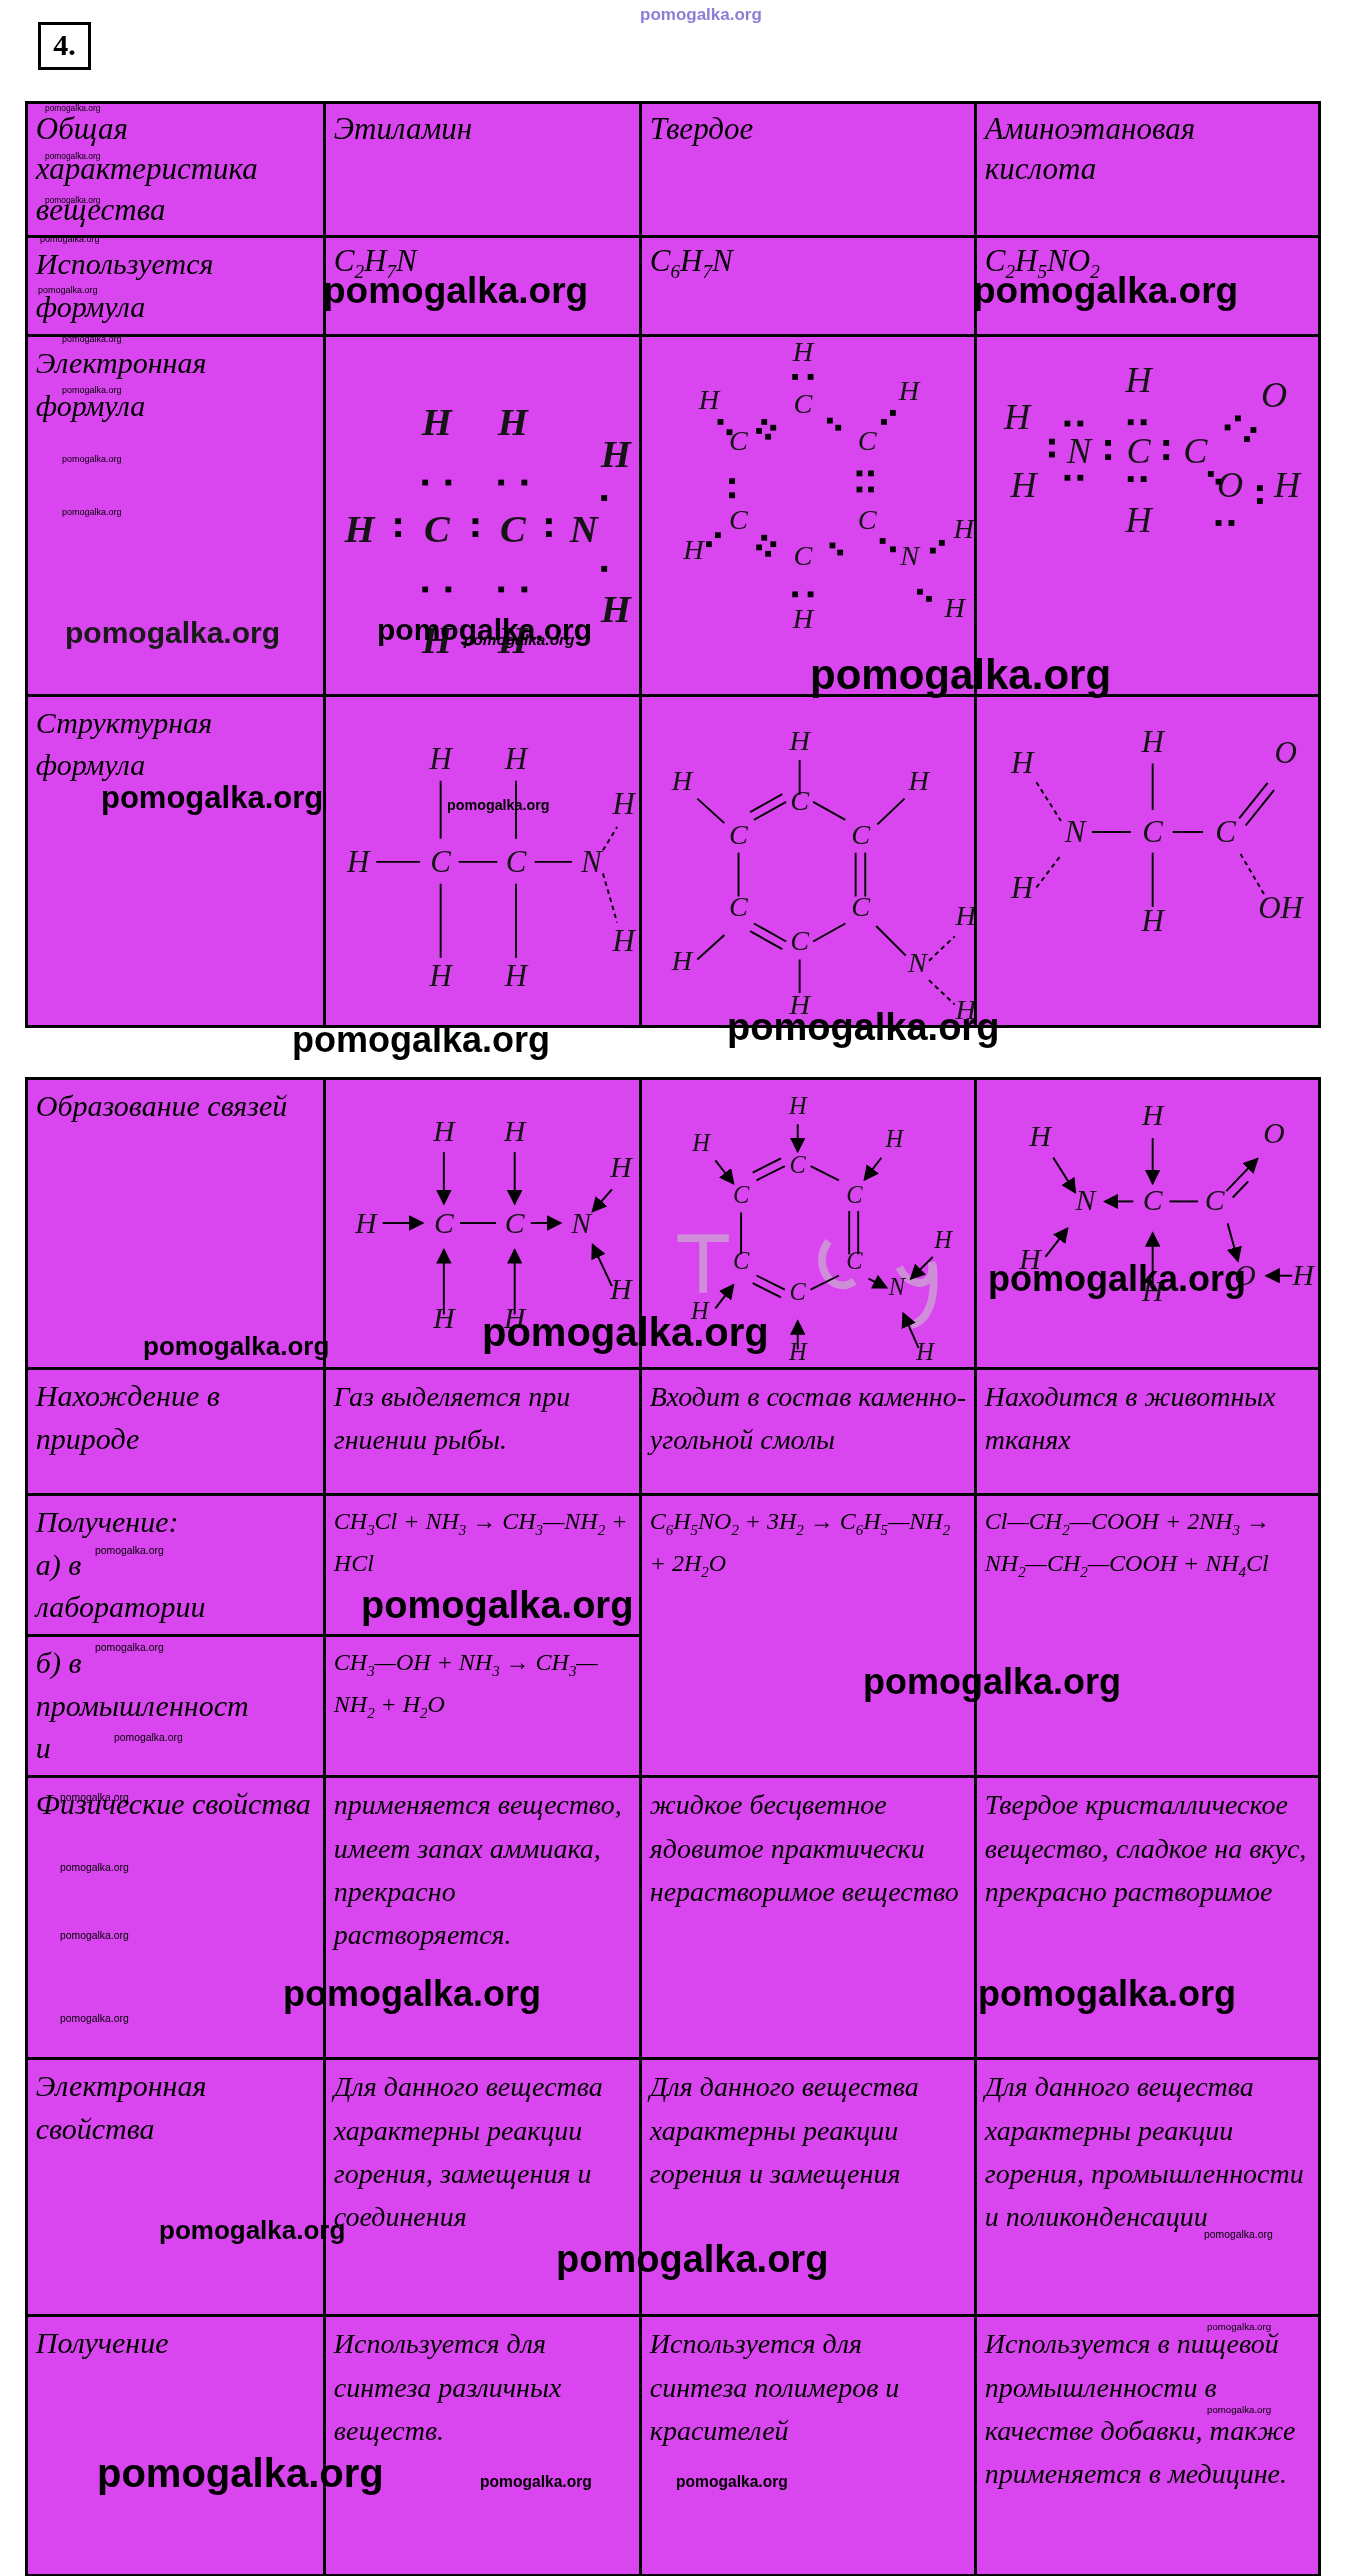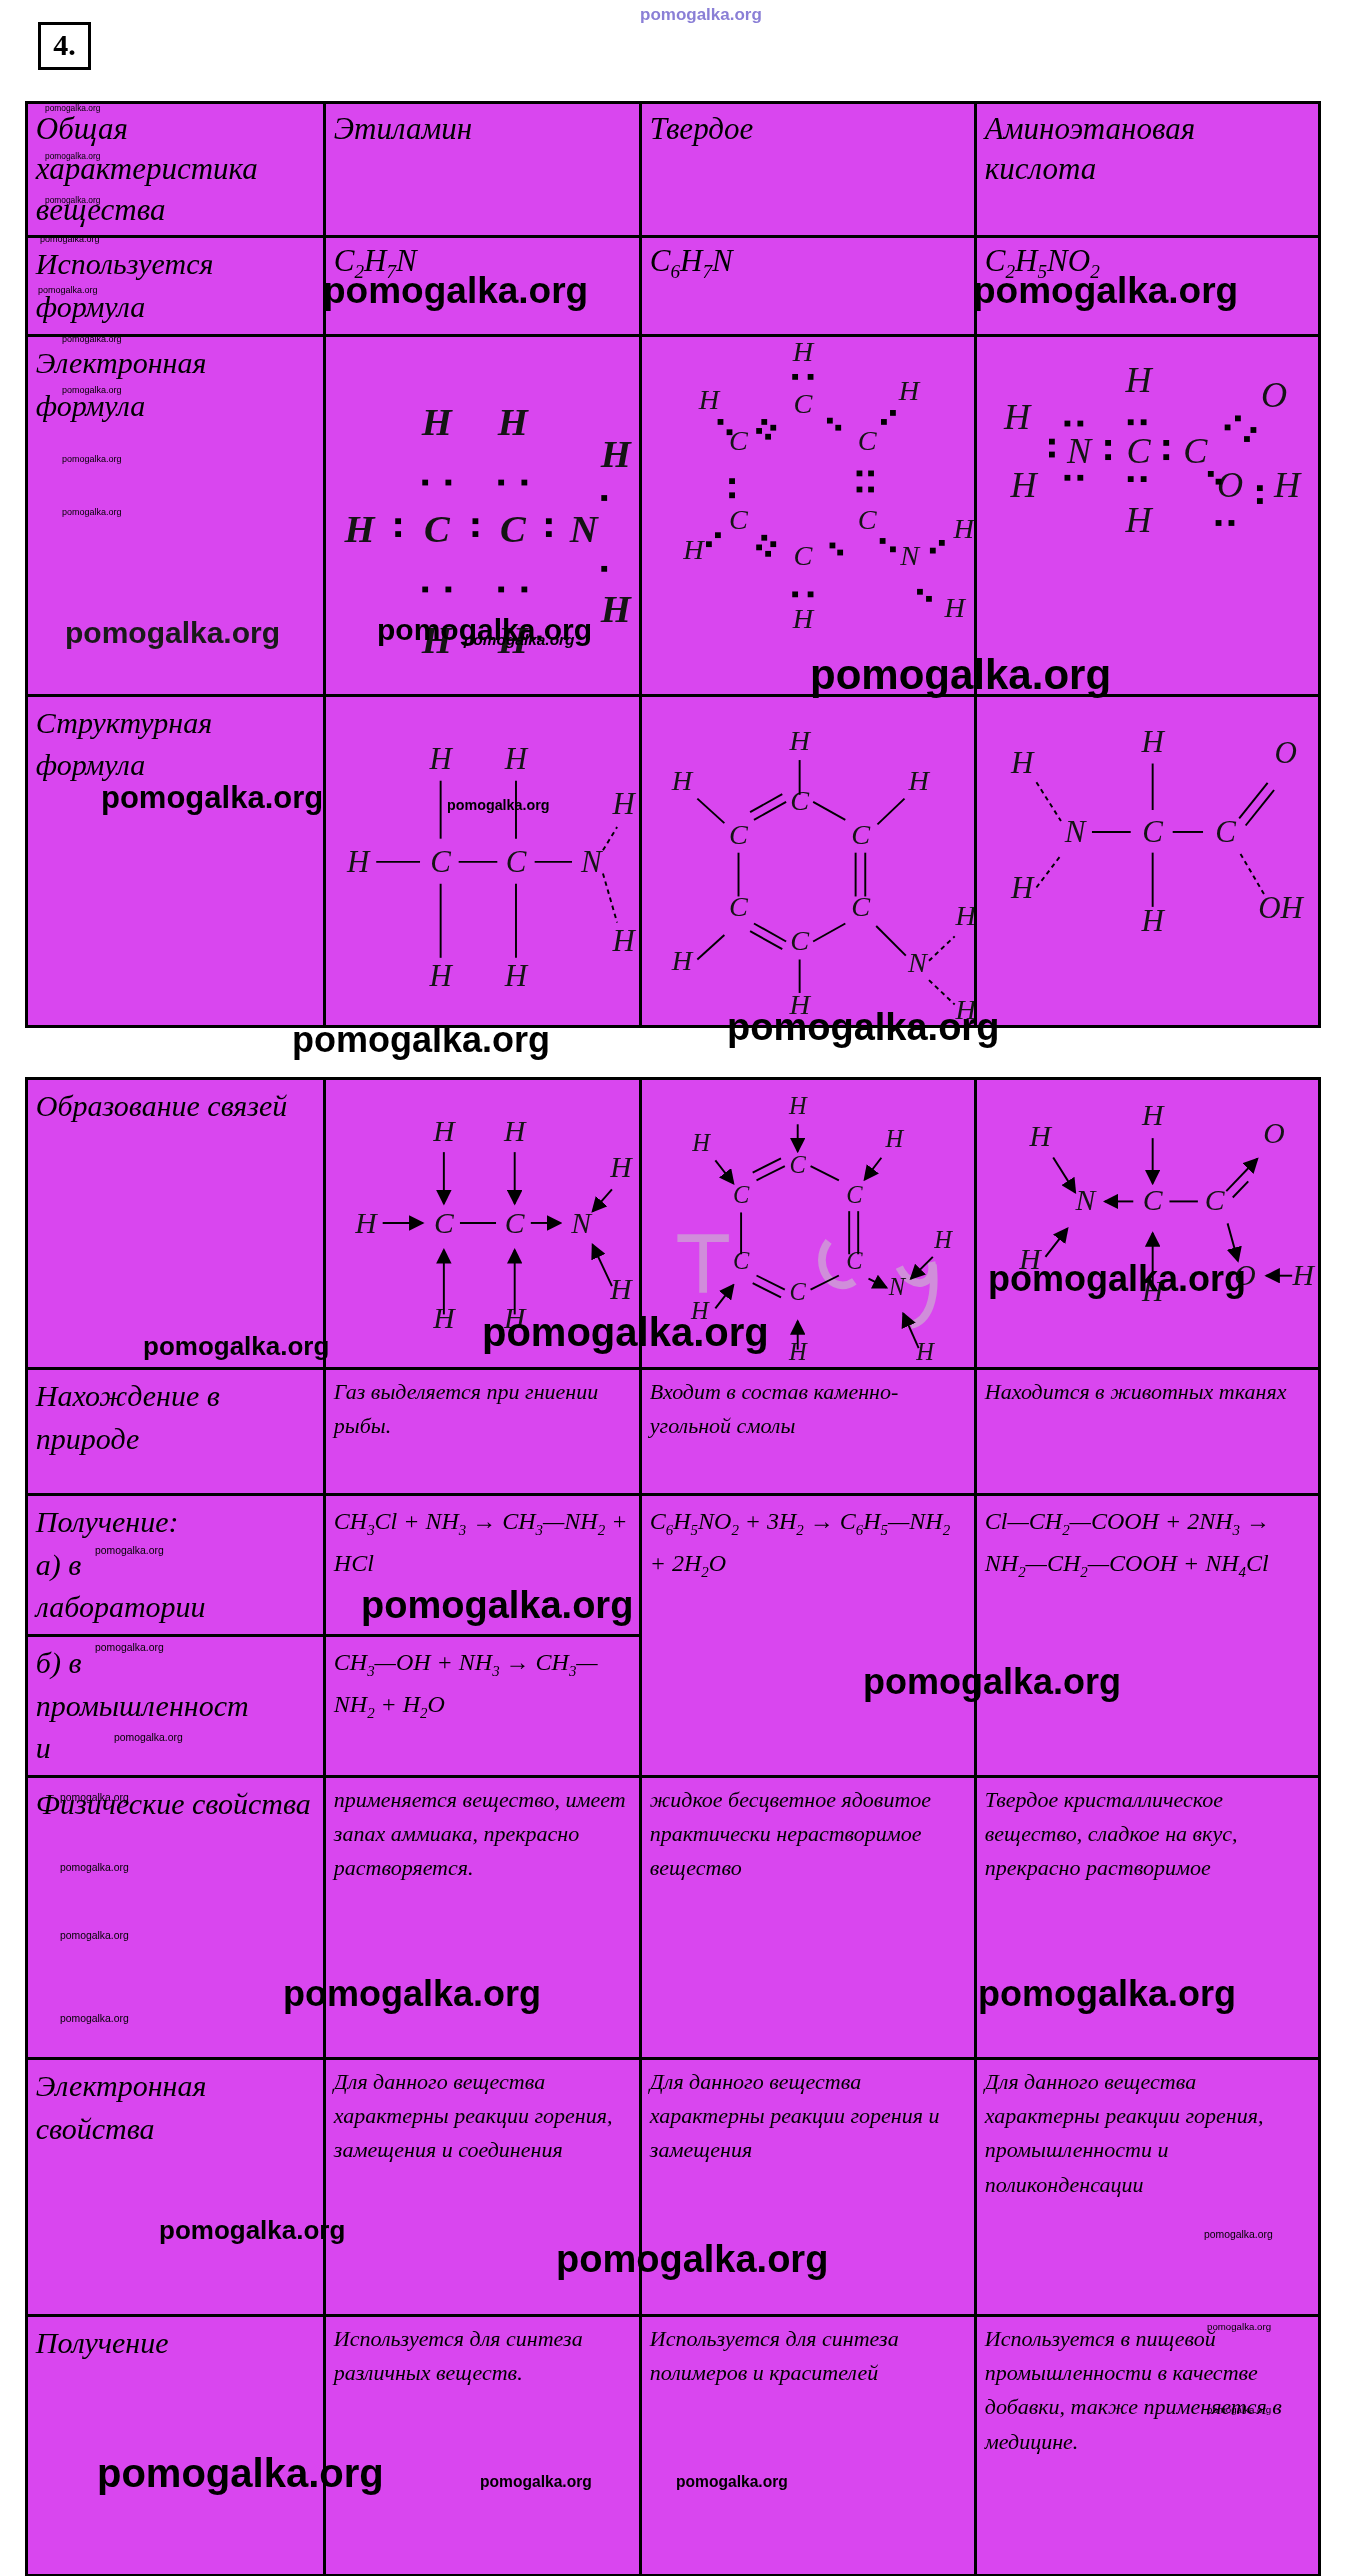--- a/index.html
+++ b/index.html
@@ -8,21 +8,21 @@
   #qbox{position:absolute;left:38px;top:22px;width:47px;height:42px;border:3.2px solid #000;
         font-size:30px;font-weight:bold;text-align:center;line-height:39px;}
   table.tbl{position:absolute;border-collapse:collapse;table-layout:fixed;background:#d946ef;font-style:italic;}
   table.tbl td,table.tbl th{border:3.2px solid #000;vertical-align:top;overflow:hidden;
         padding:5.2px 7.8px;font-weight:normal;text-align:left;}
   #t1{left:25px;top:101px;width:1293px;}
   #t2{left:25px;top:1077px;width:1293px;}
   .hdr{font-size:31px;text-align:center;line-height:1.3;padding-top:10.4px;}
   .lbl{font-size:30px;line-height:1.42;}
   .pre{white-space:pre-line;}
-  .body{font-size:22px;line-height:1.55;}
+  .body{font-size:28px;line-height:1.55;}
   .formula{font-size:31px;}
   .eq{font-size:24px;line-height:1.7;}
   sub{font-size:62%;}
   .dcell{padding:0 !important;position:relative;}
   .dcell svg{display:block;width:100%;height:100%;}
   .dstack{position:absolute;inset:0;}
   #wm-layer{position:absolute;inset:0;pointer-events:none;z-index:5;}
   .wm{position:absolute;font-family:"Liberation Sans","DejaVu Sans",sans-serif;white-space:nowrap;}
   .faint{position:absolute;inset:0;z-index:0;}
 </style>

